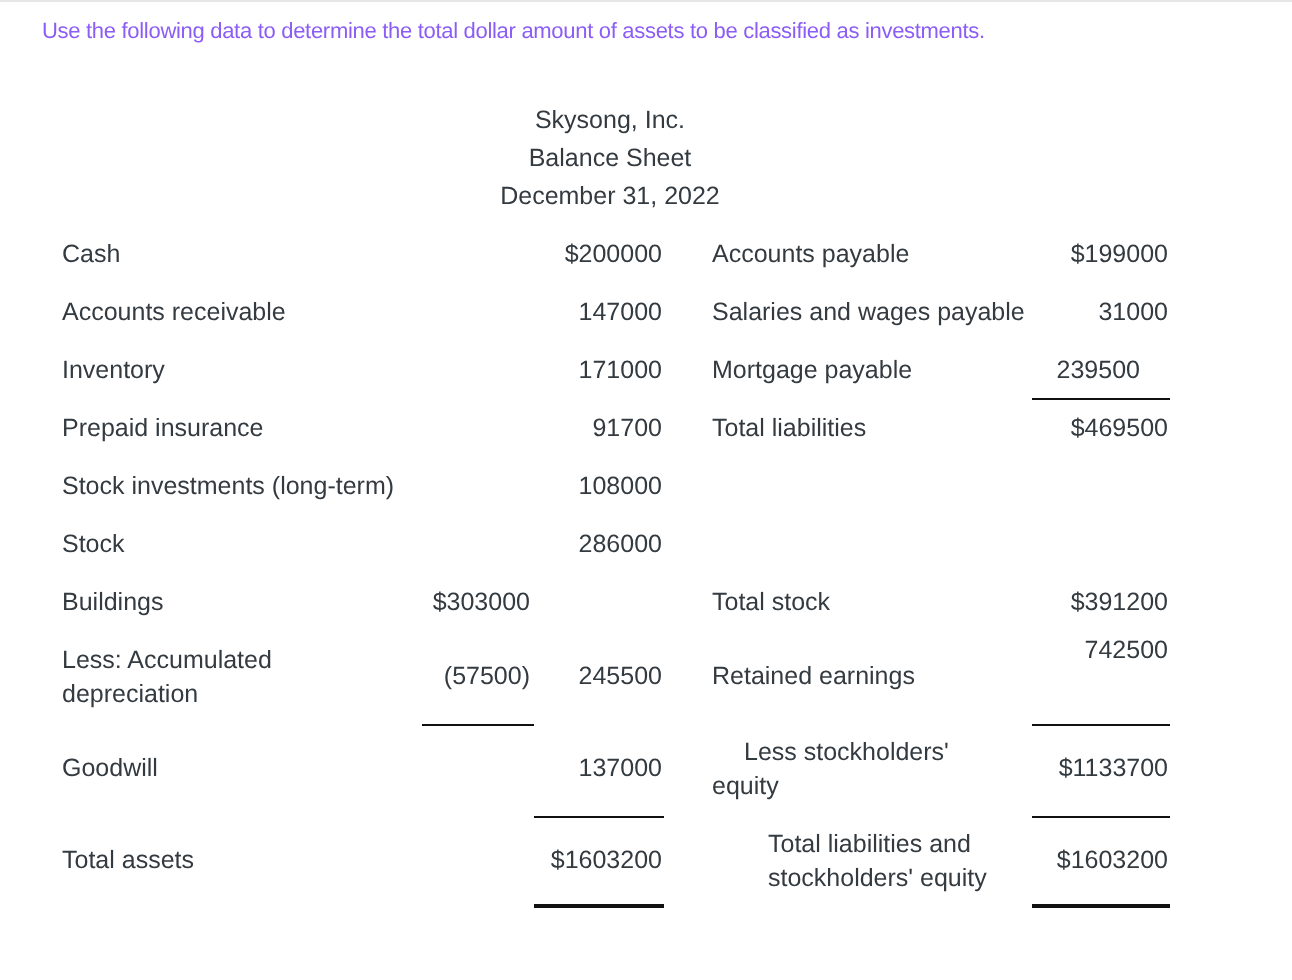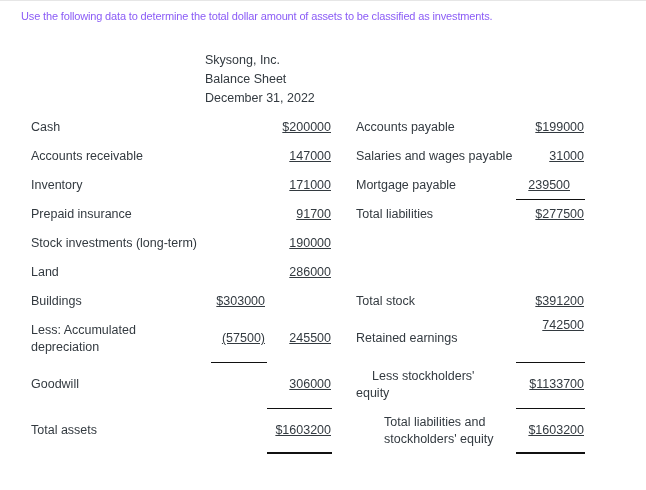--- a/index.html
+++ b/index.html
@@ -3,23 +3,23 @@
 <meta charset="utf-8">
 <style>
   html, body { margin: 0; padding: 0; }
   body {
     width: 646px; height: 490px; background: #ffffff; position: relative;
     font-family: "Liberation Sans", "DejaVu Sans", sans-serif;
     color: #333a40; font-size: 12.5px; overflow: hidden;
   }
   .topline { position: absolute; left: 0; top: 0; width: 646px; height: 1px; background: #e6e6e6; }
   .prompt { position: absolute; left: 21px; top: 10px; font-size: 11px; color: #8b5cf6; white-space: nowrap; letter-spacing: -0.15px; }
-  .hdr { position: absolute; left: 205px; width: 200px; text-align: left; font-size: 12.5px; white-space: nowrap; }
+  .hdr { position: absolute; left: 205px; width: 200px; text-align: center; font-size: 12.5px; white-space: nowrap; }
   .t { position: absolute; white-space: nowrap; line-height: 17px; }
-  .r { text-align: right; text-decoration: underline; }
+  .r { text-align: right; }
   .rule { position: absolute; height: 1px; background: #111; }
   .rule.thick { height: 2px; }
 </style>
 </head>
 <body>
 
 <div class="topline"></div>
 
 <div class="prompt">Use the following data to determine the total dollar amount of assets to be classified as investments.</div>
 
@@ -34,56 +34,56 @@
   <div class="t" style="left:31px;top:148px">Accounts receivable</div>
   <div class="t r" style="left:250px;top:148px;width:81px">147000</div>
 
   <div class="t" style="left:31px;top:177px">Inventory</div>
   <div class="t r" style="left:250px;top:177px;width:81px">171000</div>
 
   <div class="t" style="left:31px;top:206px">Prepaid insurance</div>
   <div class="t r" style="left:250px;top:206px;width:81px">91700</div>
 
   <div class="t" style="left:31px;top:235px">Stock investments (long-term)</div>
-  <div class="t r" style="left:250px;top:235px;width:81px">190000</div>
+  <div class="t r" style="left:250px;top:235px;width:81px">108000</div>
 
-  <div class="t" style="left:31px;top:264px">Land</div>
+  <div class="t" style="left:31px;top:264px">Stock</div>
   <div class="t r" style="left:250px;top:264px;width:81px">286000</div>
 
   <div class="t" style="left:31px;top:293px">Buildings</div>
   <div class="t r" style="left:190px;top:293px;width:75px">$303000</div>
 
   <div class="t" style="left:31px;top:322px">Less: Accumulated</div>
   <div class="t" style="left:31px;top:339px">depreciation</div>
   <div class="t r" style="left:190px;top:330px;width:75px">(57500)</div>
   <div class="t r" style="left:250px;top:330px;width:81px">245500</div>
   <div class="rule" style="left:211px;top:362px;width:56px"></div>
 
   <div class="t" style="left:31px;top:376px">Goodwill</div>
-  <div class="t r" style="left:250px;top:376px;width:81px">306000</div>
+  <div class="t r" style="left:250px;top:376px;width:81px">137000</div>
   <div class="rule" style="left:267px;top:408px;width:65px"></div>
 
   <div class="t" style="left:31px;top:422px">Total assets</div>
   <div class="t r" style="left:250px;top:422px;width:81px">$1603200</div>
   <div class="rule thick" style="left:267px;top:452px;width:65px"></div>
 </div>
 
 <div>
   <div class="t" style="left:356px;top:119px">Accounts payable</div>
   <div class="t r" style="left:500px;top:119px;width:84px">$199000</div>
 
   <div class="t" style="left:356px;top:148px">Salaries and wages payable</div>
   <div class="t r" style="left:500px;top:148px;width:84px">31000</div>
 
   <div class="t" style="left:356px;top:177px">Mortgage payable</div>
   <div class="t r" style="left:486px;top:177px;width:84px">239500</div>
   <div class="rule" style="left:516px;top:199px;width:69px"></div>
 
   <div class="t" style="left:356px;top:206px">Total liabilities</div>
-  <div class="t r" style="left:500px;top:206px;width:84px">$277500</div>
+  <div class="t r" style="left:500px;top:206px;width:84px">$469500</div>
 
   <div class="t" style="left:356px;top:293px">Total stock</div>
   <div class="t r" style="left:500px;top:293px;width:84px">$391200</div>
 
   <div class="t" style="left:356px;top:330px">Retained earnings</div>
   <div class="t r" style="left:500px;top:317px;width:84px">742500</div>
   <div class="rule" style="left:516px;top:362px;width:69px"></div>
 
   <div class="t" style="left:372px;top:368px">Less stockholders'</div>
   <div class="t" style="left:356px;top:385px">equity</div>

